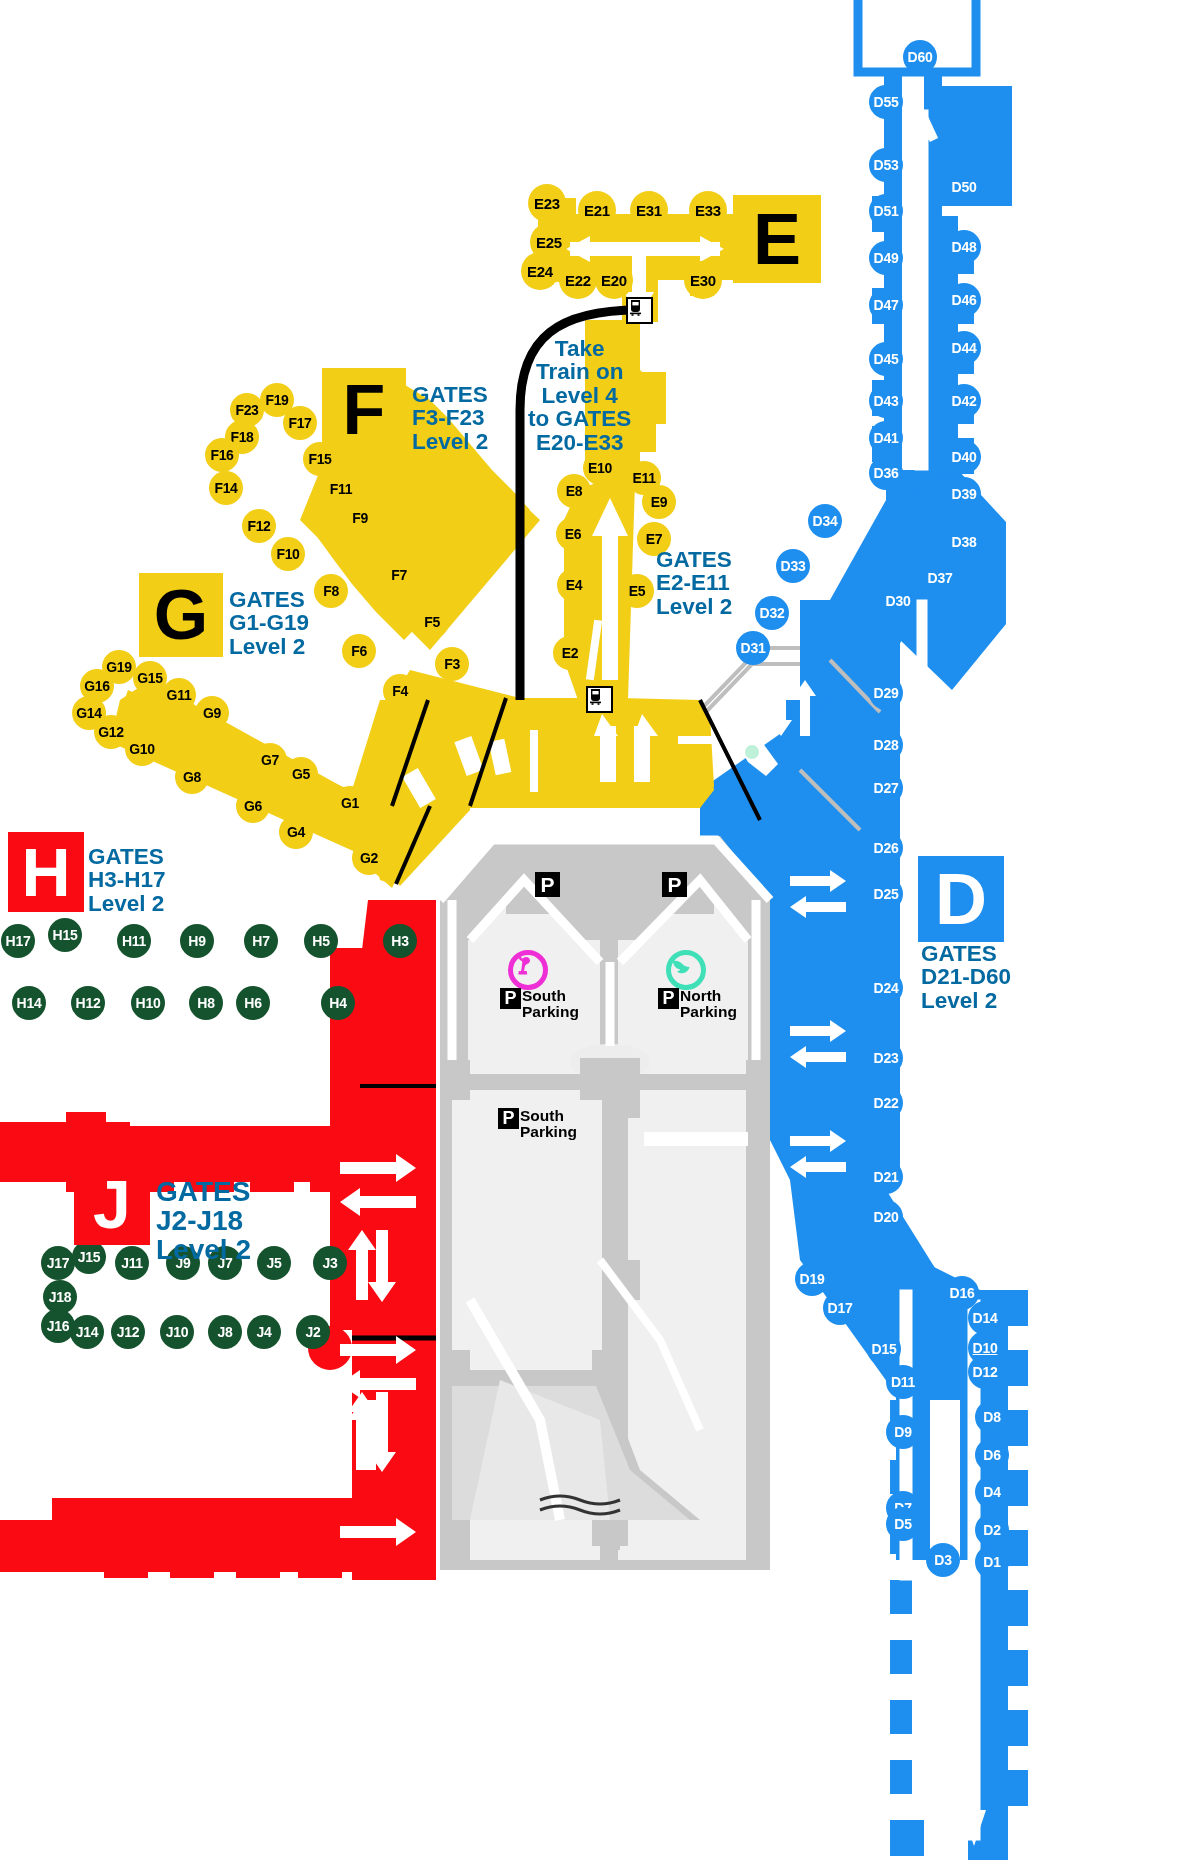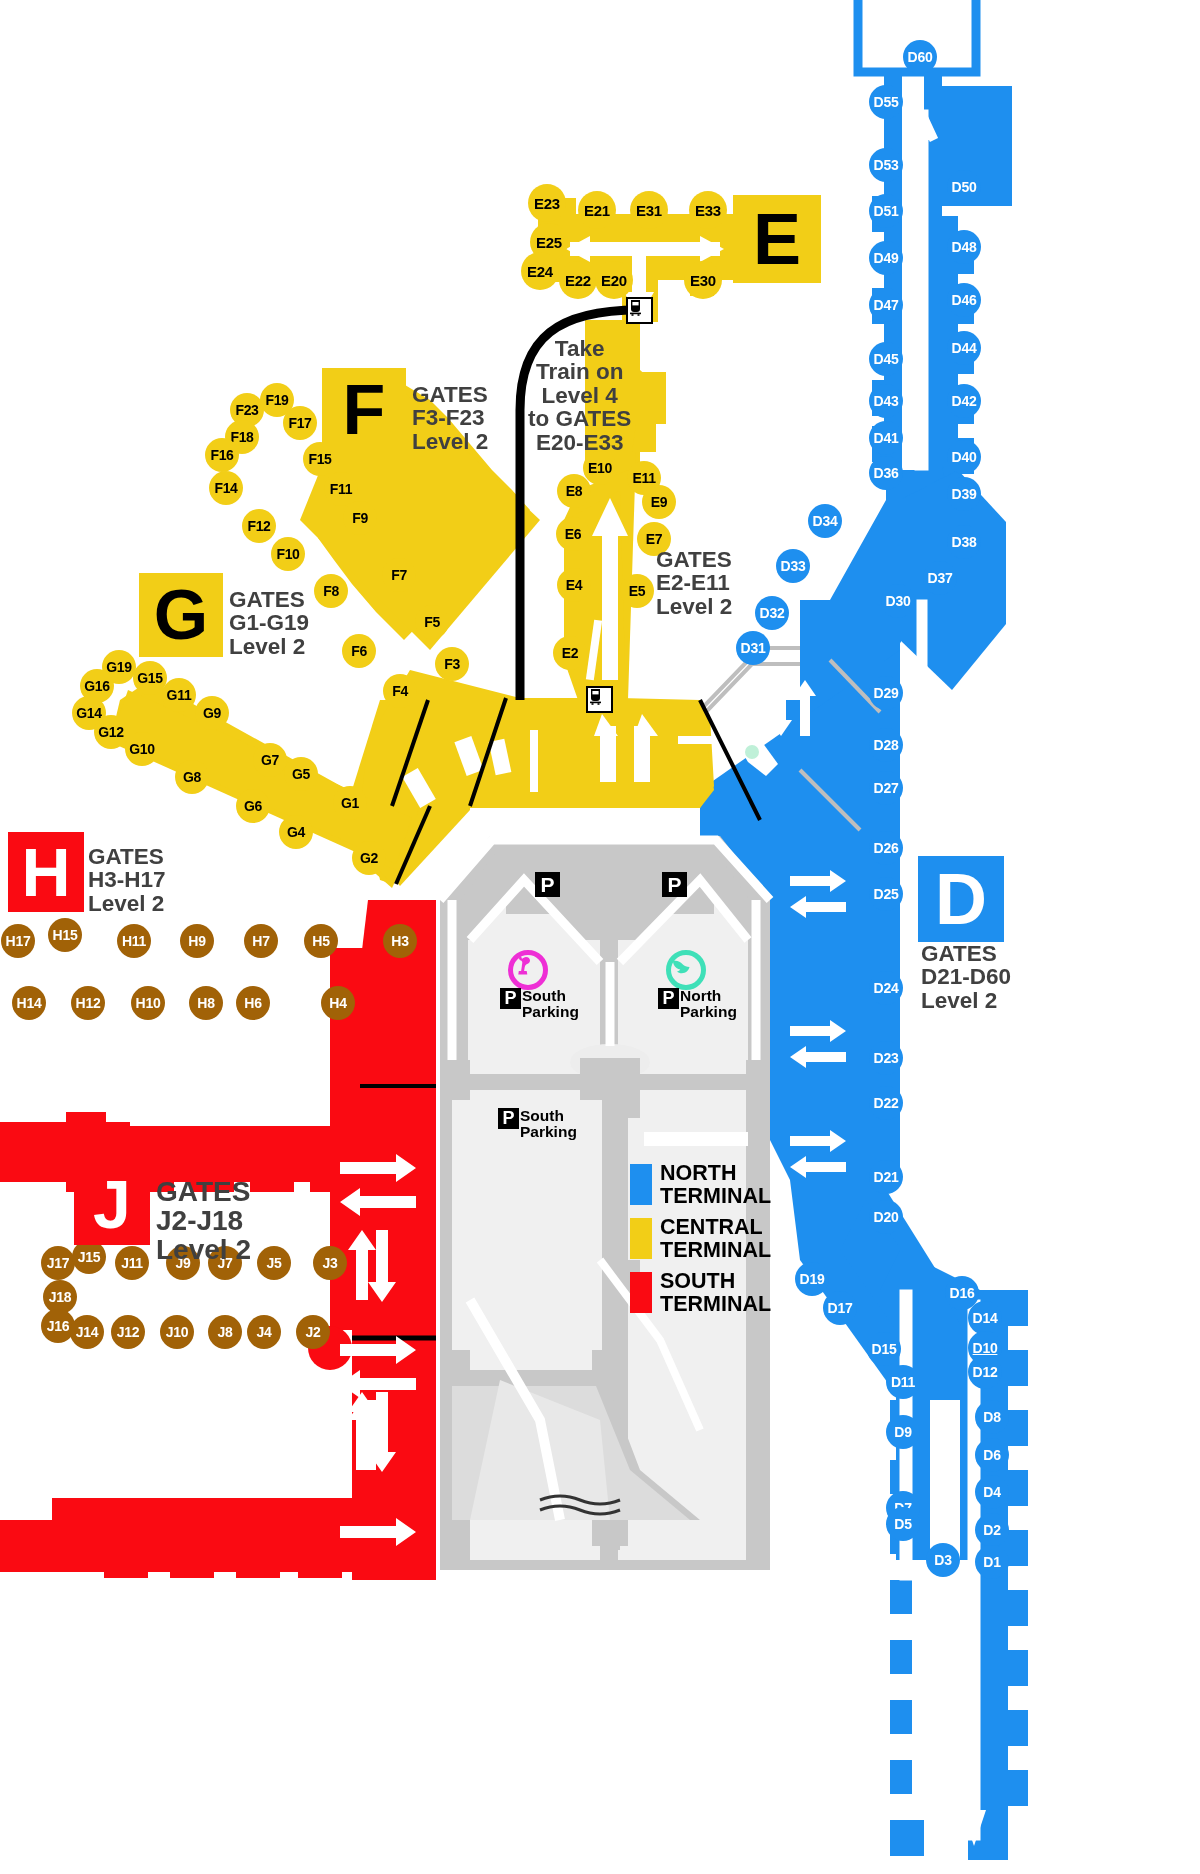--- a/index.html
+++ b/index.html
@@ -10,34 +10,34 @@
   #map { position:absolute; inset:0; }
 
   
   .gate {
     position:absolute; border-radius:50%;
     display:flex; align-items:center; justify-content:center;
     font-weight:bold; line-height:1; letter-spacing:-0.3px;
     white-space:nowrap; z-index:40;
   }
   .gate.y { background:#F2CE17; color:#000; }
-  .gate.r { background:#a16207; color:#fff; }
+  .gate.r { background:#14532d; color:#fff; }
   .gate.b { background:#1E8FEF; color:#fff; }
 
   .g-sm { width:34px; height:34px; font-size:14px; margin-left:-17px; margin-top:-17px; }
   .g-md { width:38px; height:38px; font-size:15px; margin-left:-19px; margin-top:-19px; }
 
   
   .badge { position:absolute; display:flex; align-items:center;
            justify-content:center; font-weight:bold; z-index:55; }
   .badge.y { background:#F2CE17; color:#000; }
   .badge.r { background:#FA0A12; color:#fff; }
   .badge.b { background:#1E8FEF; color:#fff; }
 
-  .blk { position:absolute; font-weight:bold; color:#404040;
+  .blk { position:absolute; font-weight:bold; color:#0369a1;
          line-height:1.04; z-index:56; white-space:pre; }
 
   .title { position:absolute; font-weight:bold; color:#000;
            text-align:center; line-height:1.1; z-index:56; }
 
   
   #legend { position:absolute; left:630px; top:1162px; z-index:70; }
   .lg-row { display:flex; align-items:flex-start; margin-bottom:9px; }
   .lg-sw { width:22px; height:41px; flex:0 0 22px; margin-right:8px; margin-top:2px; }
   .lg-tx { font-weight:bold; font-size:21.5px; line-height:1.05; color:#000; white-space:pre; }
@@ -571,31 +571,14 @@
   <div class="plab"><span>North</span>
 <span>Parking</span></div>
 </div>
 
 <div class="pmk" style="left:498px; top:1108px;">
   <div class="pbox">P</div>
   <div class="plab"><span>South</span>
 <span>Parking</span></div>
 </div>
 
-<div id="legend">
-  <div class="lg-row">
-    <div class="lg-sw" style="background:#1E8FEF;"></div>
-    <div class="lg-tx"><span>NORTH</span>
-<span>TERMINAL</span></div>
-  </div>
-  <div class="lg-row">
-    <div class="lg-sw" style="background:#F2CE17;"></div>
-    <div class="lg-tx"><span>CENTRAL</span>
-<span>TERMINAL</span></div>
-  </div>
-  <div class="lg-row">
-    <div class="lg-sw" style="background:#FA0A12;"></div>
-    <div class="lg-tx"><span>SOUTH</span>
-<span>TERMINAL</span></div>
-  </div>
-</div>
 
 </div>
 
 </body></html>

